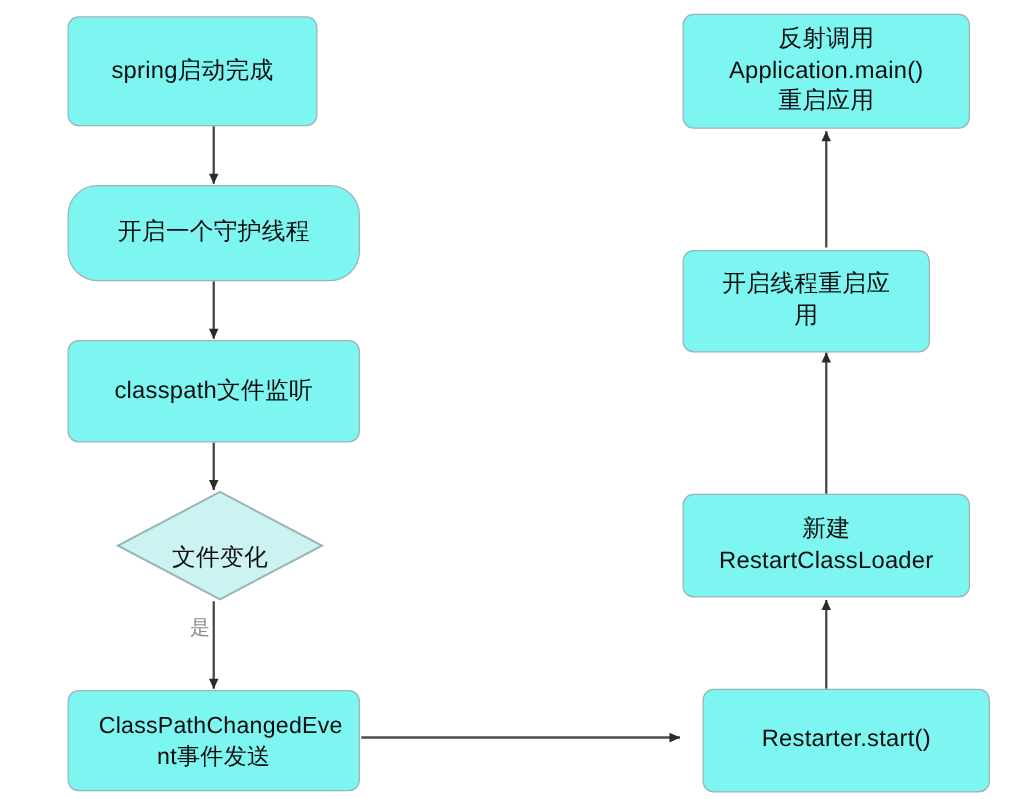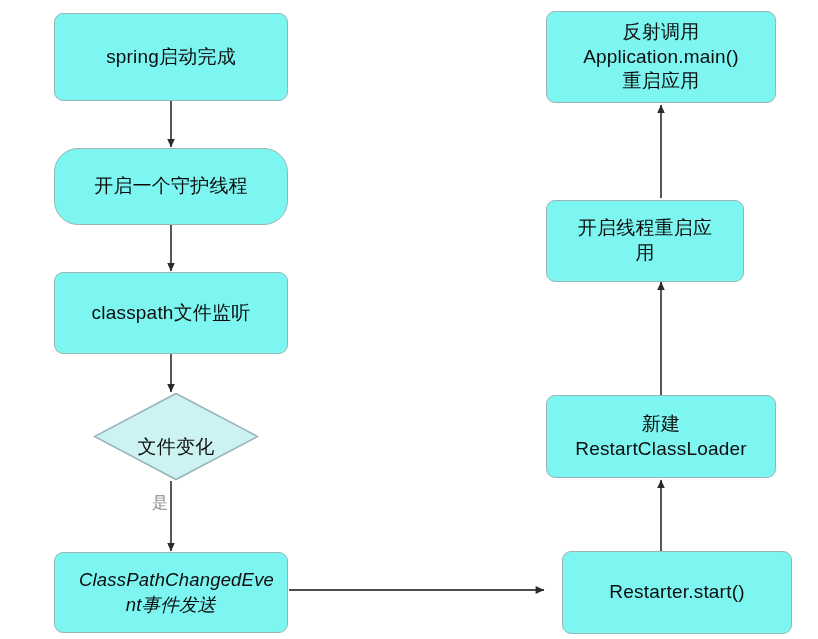--- a/index.html
+++ b/index.html
@@ -95,21 +95,21 @@
       <line x1="171" y1="225" x2="171" y2="271" marker-end="url(#arrowDown)"></line>
       <line x1="171" y1="354" x2="171" y2="392" marker-end="url(#arrowDown)"></line>
       <line x1="171" y1="481" x2="171" y2="551" marker-end="url(#arrowDown)"></line>
       <path d="M289 590 L544 590" marker-end="url(#arrowRight)"></path>
       <line x1="661" y1="551" x2="661" y2="480" marker-end="url(#arrowUp)"></line>
       <line x1="661" y1="395" x2="661" y2="282" marker-end="url(#arrowUp)"></line>
       <line x1="661" y1="198" x2="661" y2="105" marker-end="url(#arrowUp)"></line>
     </g>
   </svg>
 
-  <div class="node proc" style="left:54px; top:13px; width:234px; height:88px;">
+  <div class="node proc" style="left:54px; top:13px; width:200px; height:88px;">
     <span class="txt">spring启动完成</span>
   </div>
 
   <div class="node proc" style="left:54px; top:148px; width:234px; height:77px;border-radius:24px;">
     <span class="txt">开启一个守护线程</span>
   </div>
 
   <div class="node proc" style="left:54px; top:272px; width:234px; height:82px;">
     <span class="txt">classpath文件监听</span>
   </div>
@@ -118,21 +118,21 @@
     <svg class="dshape" viewBox="0 0 166 89" preserveAspectRatio="none">
       <polygon points="83,1.5 164.5,44.5 83,87.5 1.5,44.5" fill="#ccf2f2" stroke="#9ab5b8" stroke-width="1.6"></polygon>
     </svg>
     <span class="txt">文件变化</span>
   </div>
 
   <div class="edge-label" style="left:152px; top:495px;">
     <span>是</span>
   </div>
 
-  <div class="node proc" style="left:54px; top:552px; width:234px; height:81px; font-size:18.5px;font-style:italic;">
+  <div class="node proc" style="left:54px; top:552px; width:234px; height:81px; font-size:18.5px;">
     <span class="txt">ClassPathChangedEve
 nt事件发送</span>
   </div>
 
   <div class="node proc" style="left:546px; top:551px; width:230px; height:83px;margin-left:16px;">
     <span class="txt">Restarter.start()</span>
   </div>
 
   <div class="node proc" style="left:546px; top:395px; width:230px; height:83px;">
     <span class="txt">新建

